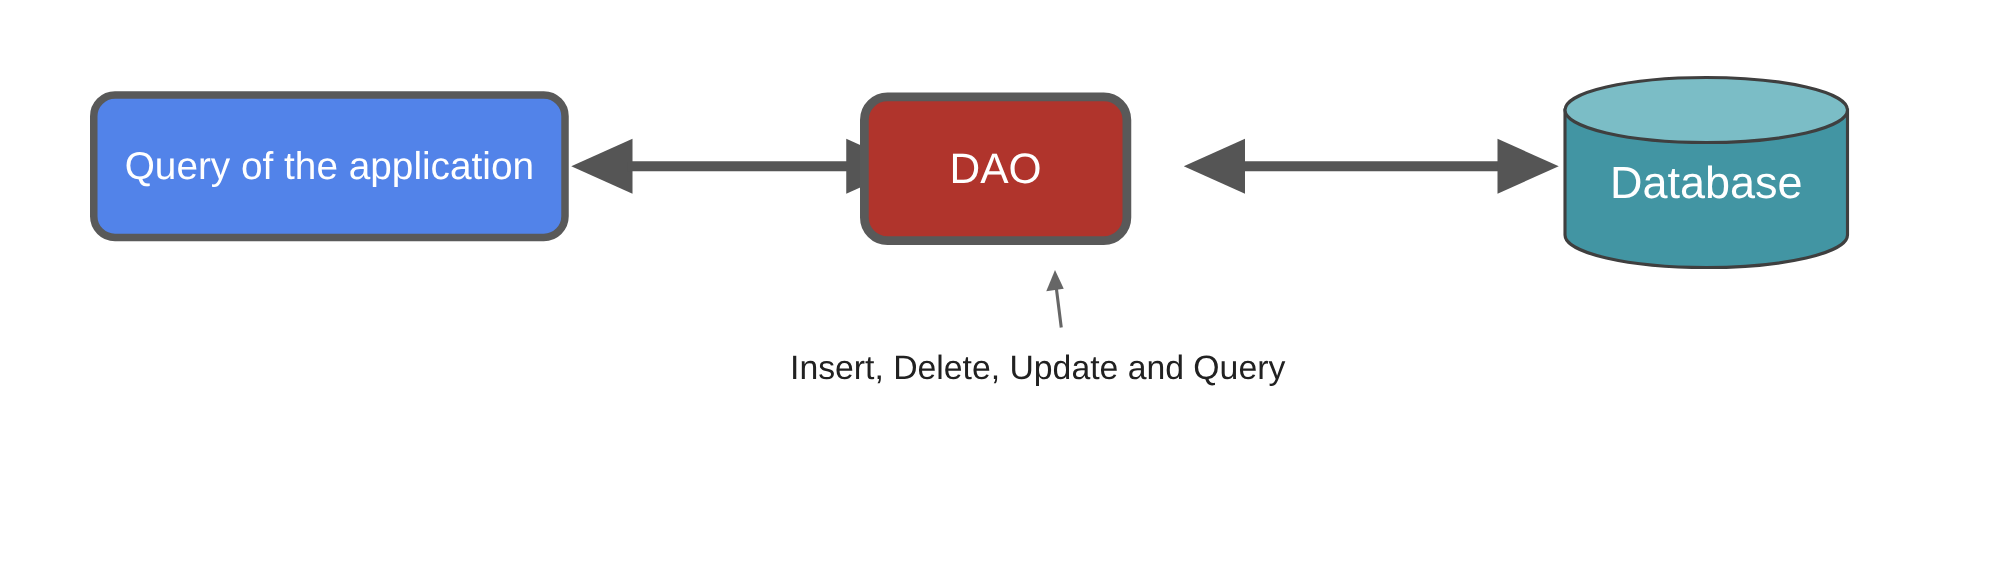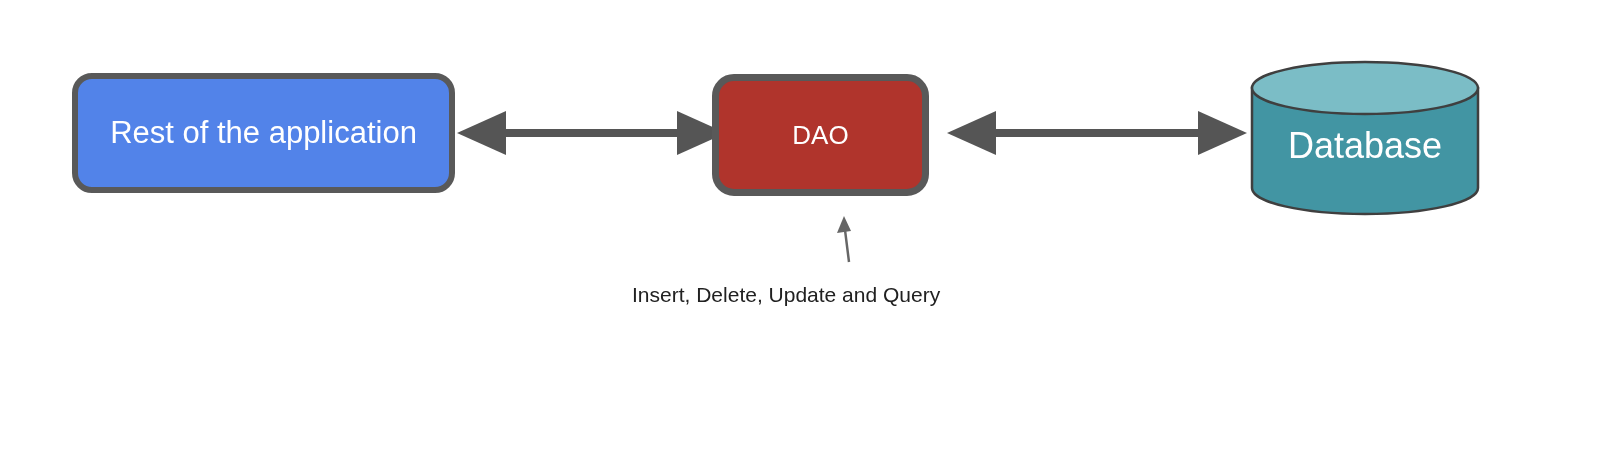--- a/index.html
+++ b/index.html
@@ -28,59 +28,59 @@
     left: 72px;
     top: 73px;
     width: 383px;
     height: 120px;
     background: #5283E9;
     border: 6px solid #595959;
     border-radius: 20px;
     font-size: 31px;
   }
   .node-dao {
-    left: 712px;
+    left: 688px;
     top: 74px;
     width: 217px;
     height: 122px;
     background: #B0342C;
     border: 7px solid #595959;
     border-radius: 22px;
-    font-size: 26px;
+    font-size: 34px;
   }
   .arrow-svg {
     position: absolute;
     display: block;
   }
   .arrow-1 { left: 456px; top: 109px; }
   .arrow-2 { left: 946px; top: 109px; }
   .cylinder-svg { left: 1247px; top: 60px; position: absolute; }
   .cylinder-label {
     font-size: 36px;
     fill: #ffffff;
     font-family: "Liberation Sans", sans-serif;
   }
   .annotation-arrow { left: 832px; top: 214px; position: absolute; }
   .caption {
     position: absolute;
     left: 632px;
     top: 271px;
-    font-size: 21px;
+    font-size: 27px;
     line-height: 47px;
     color: #212121;
     white-space: nowrap;
   }
 </style>
 </head>
 <body>
 
 <div class="canvas">
 
   <div class="node node-app">
-    <span>Rest of the application</span>
+    <span>Query of the application</span>
   </div>
 
   <svg class="arrow-svg arrow-1" width="271" height="48" viewBox="0 0 271 48">
     <polygon points="1,24 50,2 50,46" fill="#555555"></polygon>
     <rect x="46" y="20" width="180" height="8" fill="#555555"></rect>
     <polygon points="270,24 221,2 221,46" fill="#555555"></polygon>
   </svg>
 
   <div class="node node-dao">
     <span>DAO</span>

